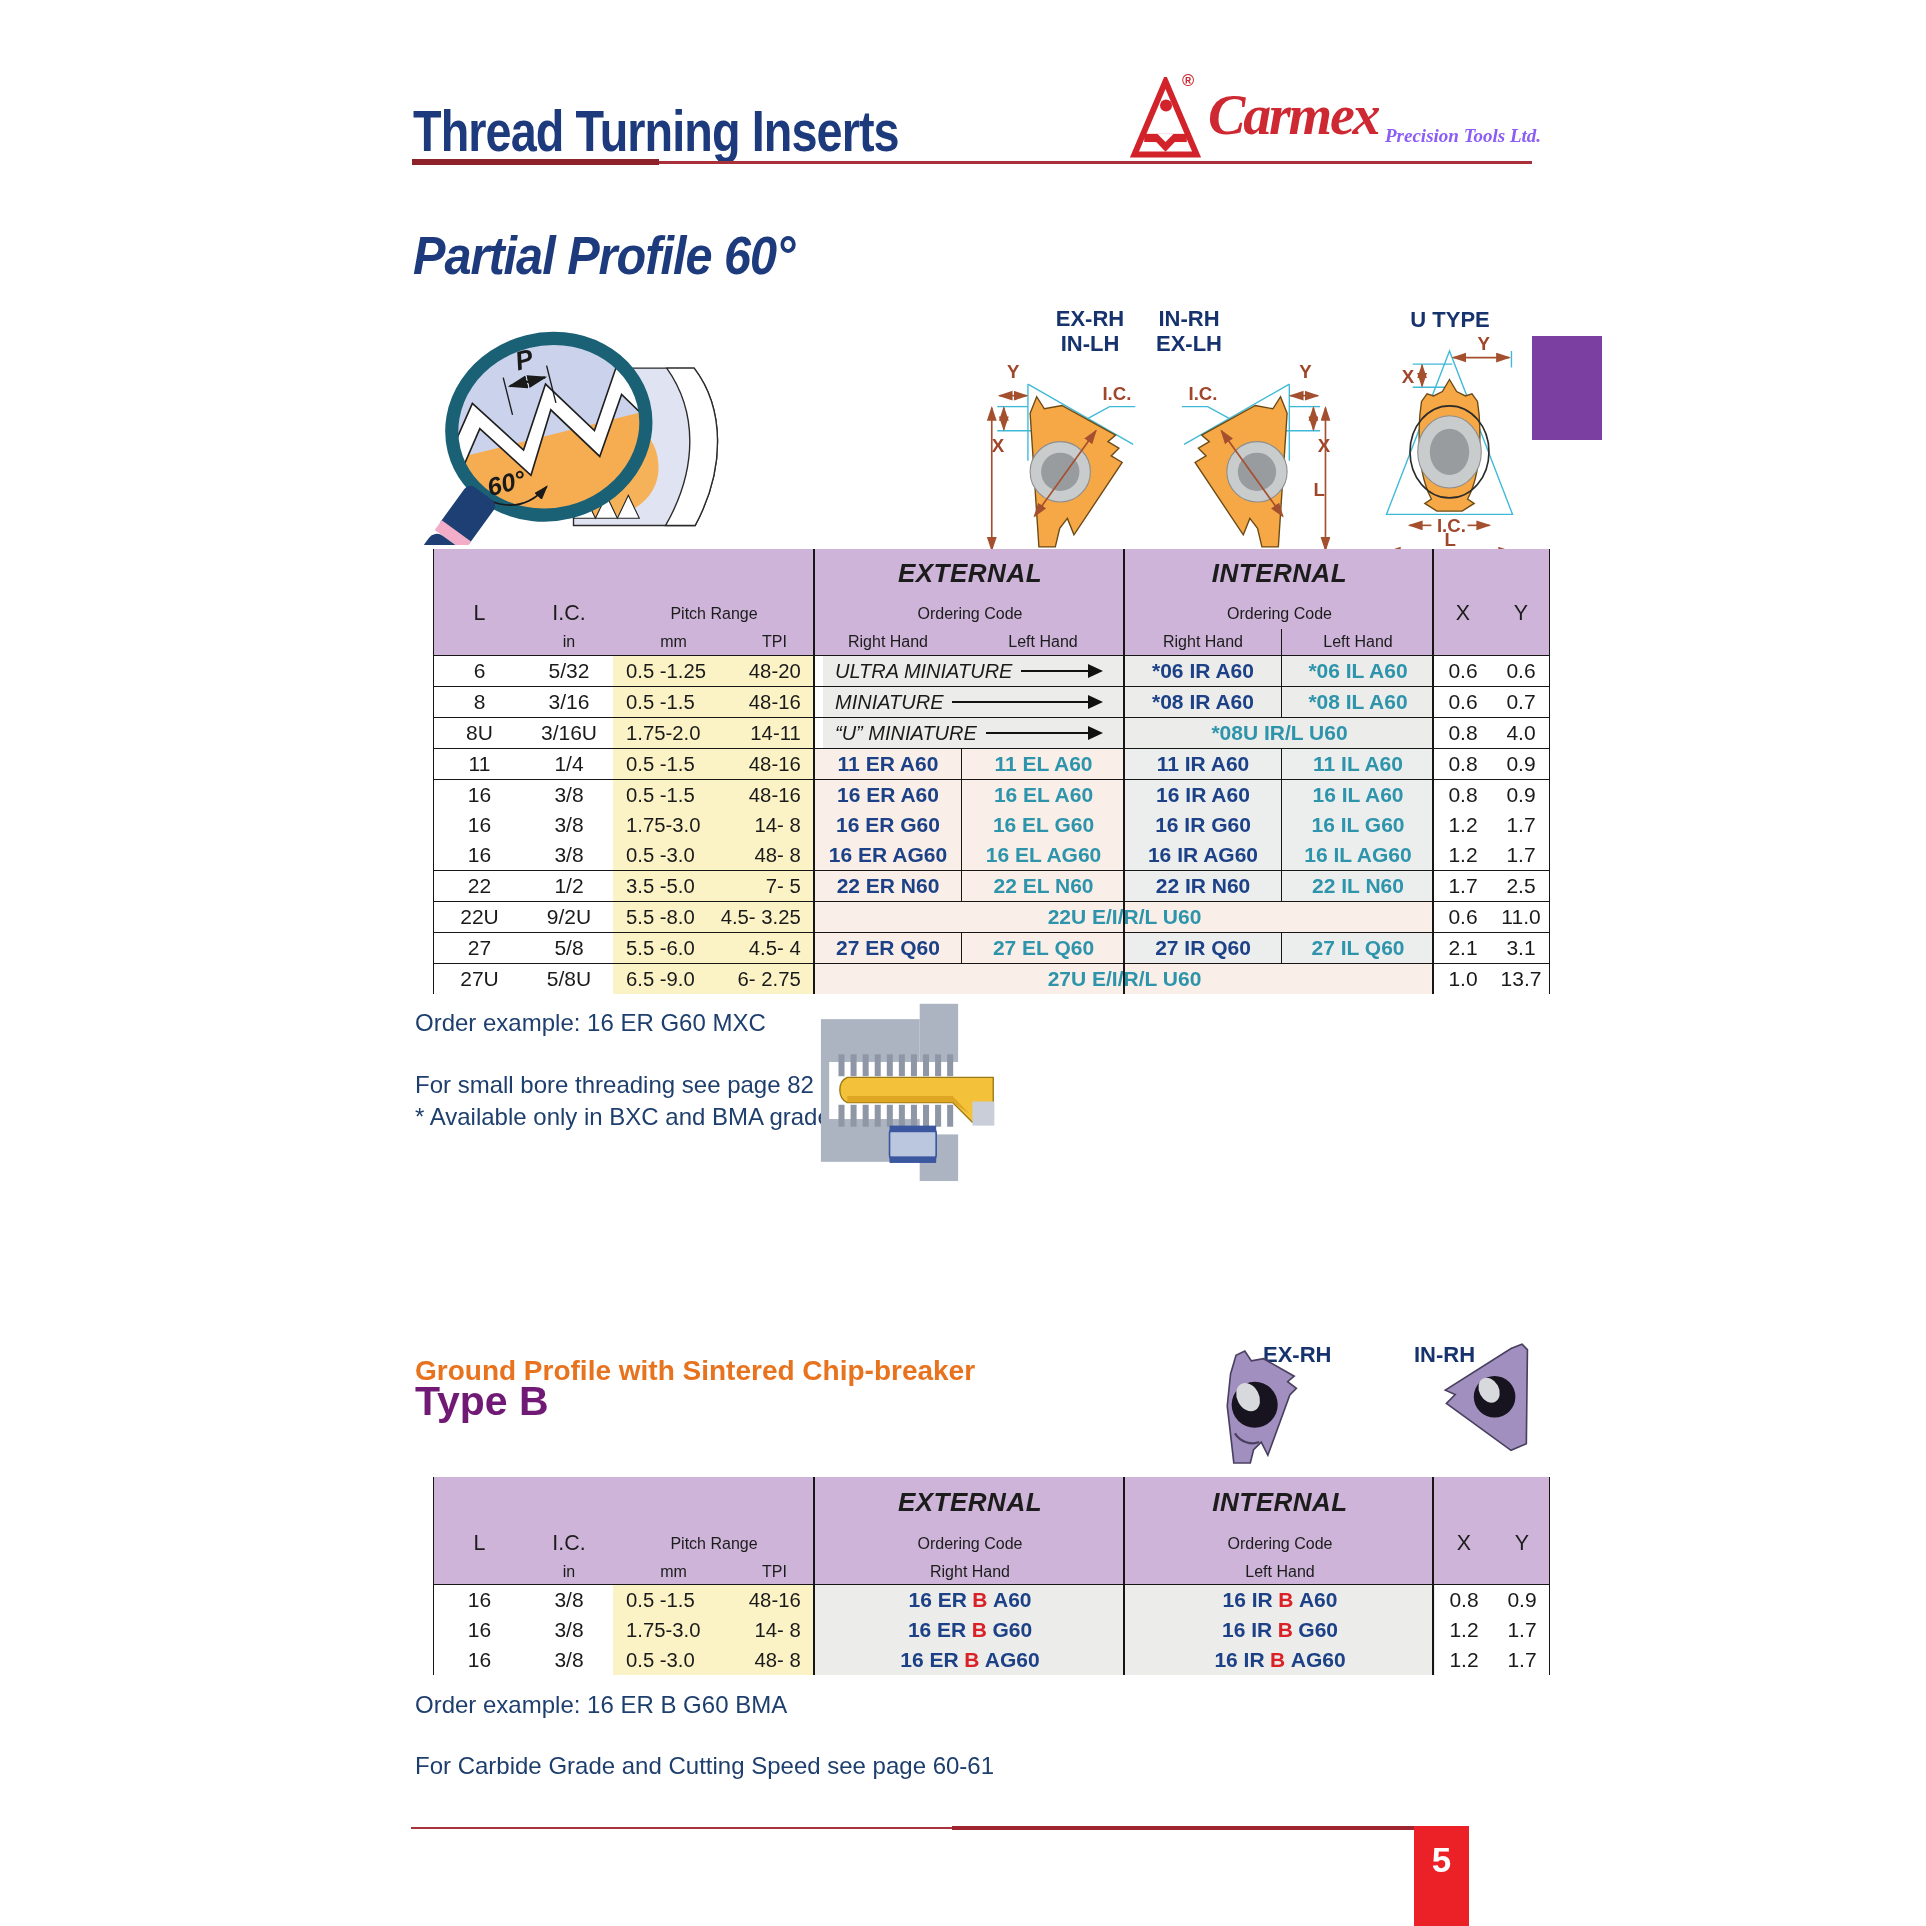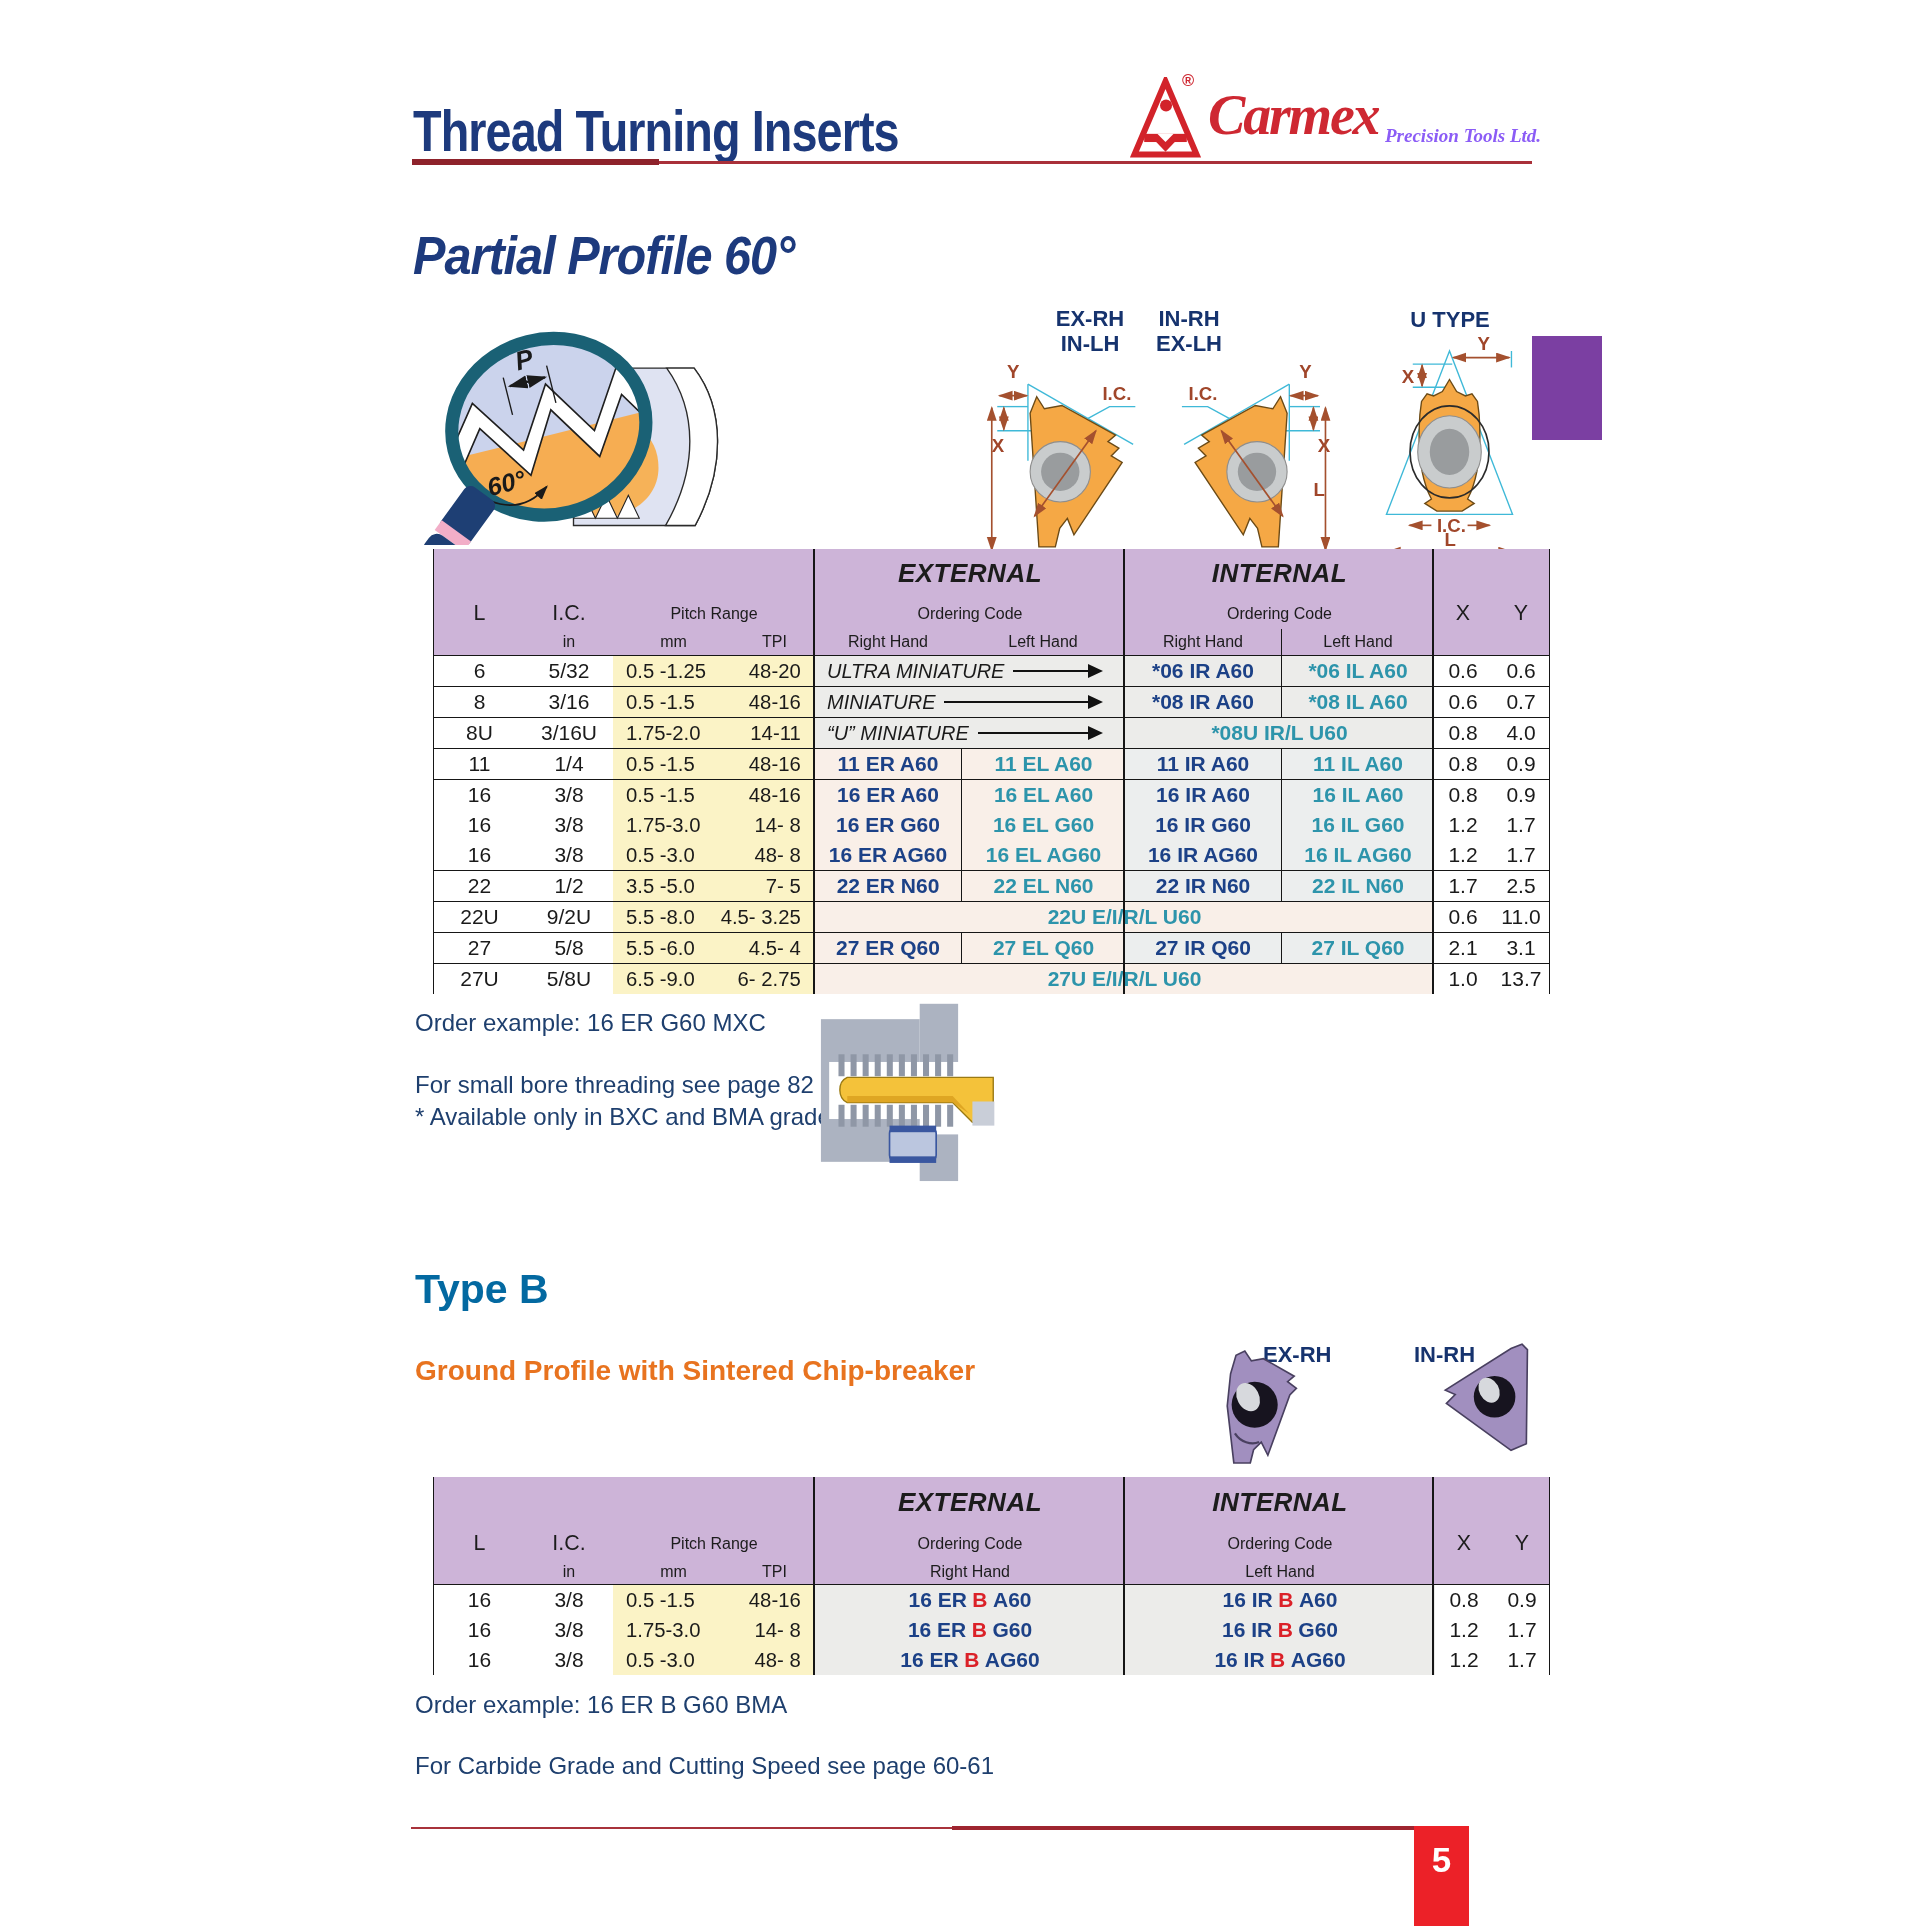--- a/index.html
+++ b/index.html
@@ -41,21 +41,21 @@
   .extbg{background:#f9efe8;}
   .intbg{background:#eceeee;}
   .graybg{background:#ececea;}
   .code{font-weight:bold;}
   .navy{color:#1c4187;}
   .teal{color:#2d94ab;}
   .red{color:#db2128;margin:0 5.5px;}
   .ml{border-left:1.1px solid #161616;}
   .span2{grid-column:span 2;}
   .span4{grid-column:span 4;}
-  .notecell{justify-content:flex-start;padding:0 22px 0 12px;font-style:italic;font-size:20px;}
+  .notecell{justify-content:flex-start;padding:0 22px 0 12px;font-style:italic;font-size:20px;margin-left:8px;}
   .note-arrow{flex:1;display:flex;align-items:center;margin-left:8.8px;}
   .note-arrow .shaft{flex:1;height:2.7px;background:#111;}
   .note-arrow .head{width:0;height:0;border-left:15.4px solid #111;
                     border-top:7.1px solid transparent;border-bottom:7.1px solid transparent;}
   .vline{position:absolute;top:0;bottom:0;width:1.6px;background:#161616;z-index:3;}
 
   
   .note-line{font-size:24px;color:#1e3f6e;white-space:nowrap;}
   .footer-tab{background:#ec2128;display:flex;justify-content:center;}
   .footer-page{color:#fff;font-size:35px;font-weight:bold;margin-top:14.3px;}
@@ -418,21 +418,21 @@
         <rect x="290" y="196" width="11" height="40"></rect>
     </g>
     <path d="M108,146 C90,154 90,184 108,192 L300,192 L336,228 L374,228 L374,146 Z" fill="#f4c23a" stroke="#9a7a14" stroke-width="2.5"></path>
     <path d="M108,180 L300,180 L330,212 L300,192 L108,192 Z" fill="#d99f1e" opacity=".8"></path>
     <rect x="336" y="190" width="40" height="44" fill="#c9ced8"></rect>
     <rect x="185" y="238" width="85" height="60" rx="10" fill="#bbc6df" stroke="#3a57a0" stroke-width="3"></rect>
     <rect x="185" y="234" width="85" height="12" fill="#3a57a0"></rect>
     <rect x="185" y="290" width="85" height="12" fill="#3a57a0"></rect>
   </svg>
 
-  <div class="abs" style="left:415px;top:1266px;font-size:41px;font-weight:bold;color:#0369a1;">Type B</div>
+  <div class="abs" style="left:415px;top:1378px;font-size:41px;font-weight:bold;color:#701a75;">Type B</div>
   <div class="abs" style="left:415px;top:1355px;font-size:28px;font-weight:bold;color:#e8731f;white-space:nowrap;">Ground Profile with Sintered Chip-breaker</div>
 
   <div class="abs diag-label" style="left:1263px;top:1342px;">EX-RH</div>
   <div class="abs diag-label" style="left:1414px;top:1342px;">IN-RH</div>
 
   <svg class="abs" style="left:1202px;top:1340px;" width="118" height="129" viewBox="0 0 215 235">
     <path class="purple-body" d="M52,62 L62,28 L78,20 L90,38 L112,34 L168,66 L156,76 L172,88 L160,100 L120,210 L108,186 L94,200 L88,224 L58,224 L46,120 Z"></path>
     <circle cx="96" cy="118" r="42" fill="#17141f"></circle>
     <ellipse cx="84" cy="104" rx="20" ry="27" transform="rotate(-28 84 104)" fill="#d7d9dd"></ellipse>
     <path d="M60,170 C70,186 90,192 104,186" stroke="#494060" stroke-width="4" fill="none"></path>

